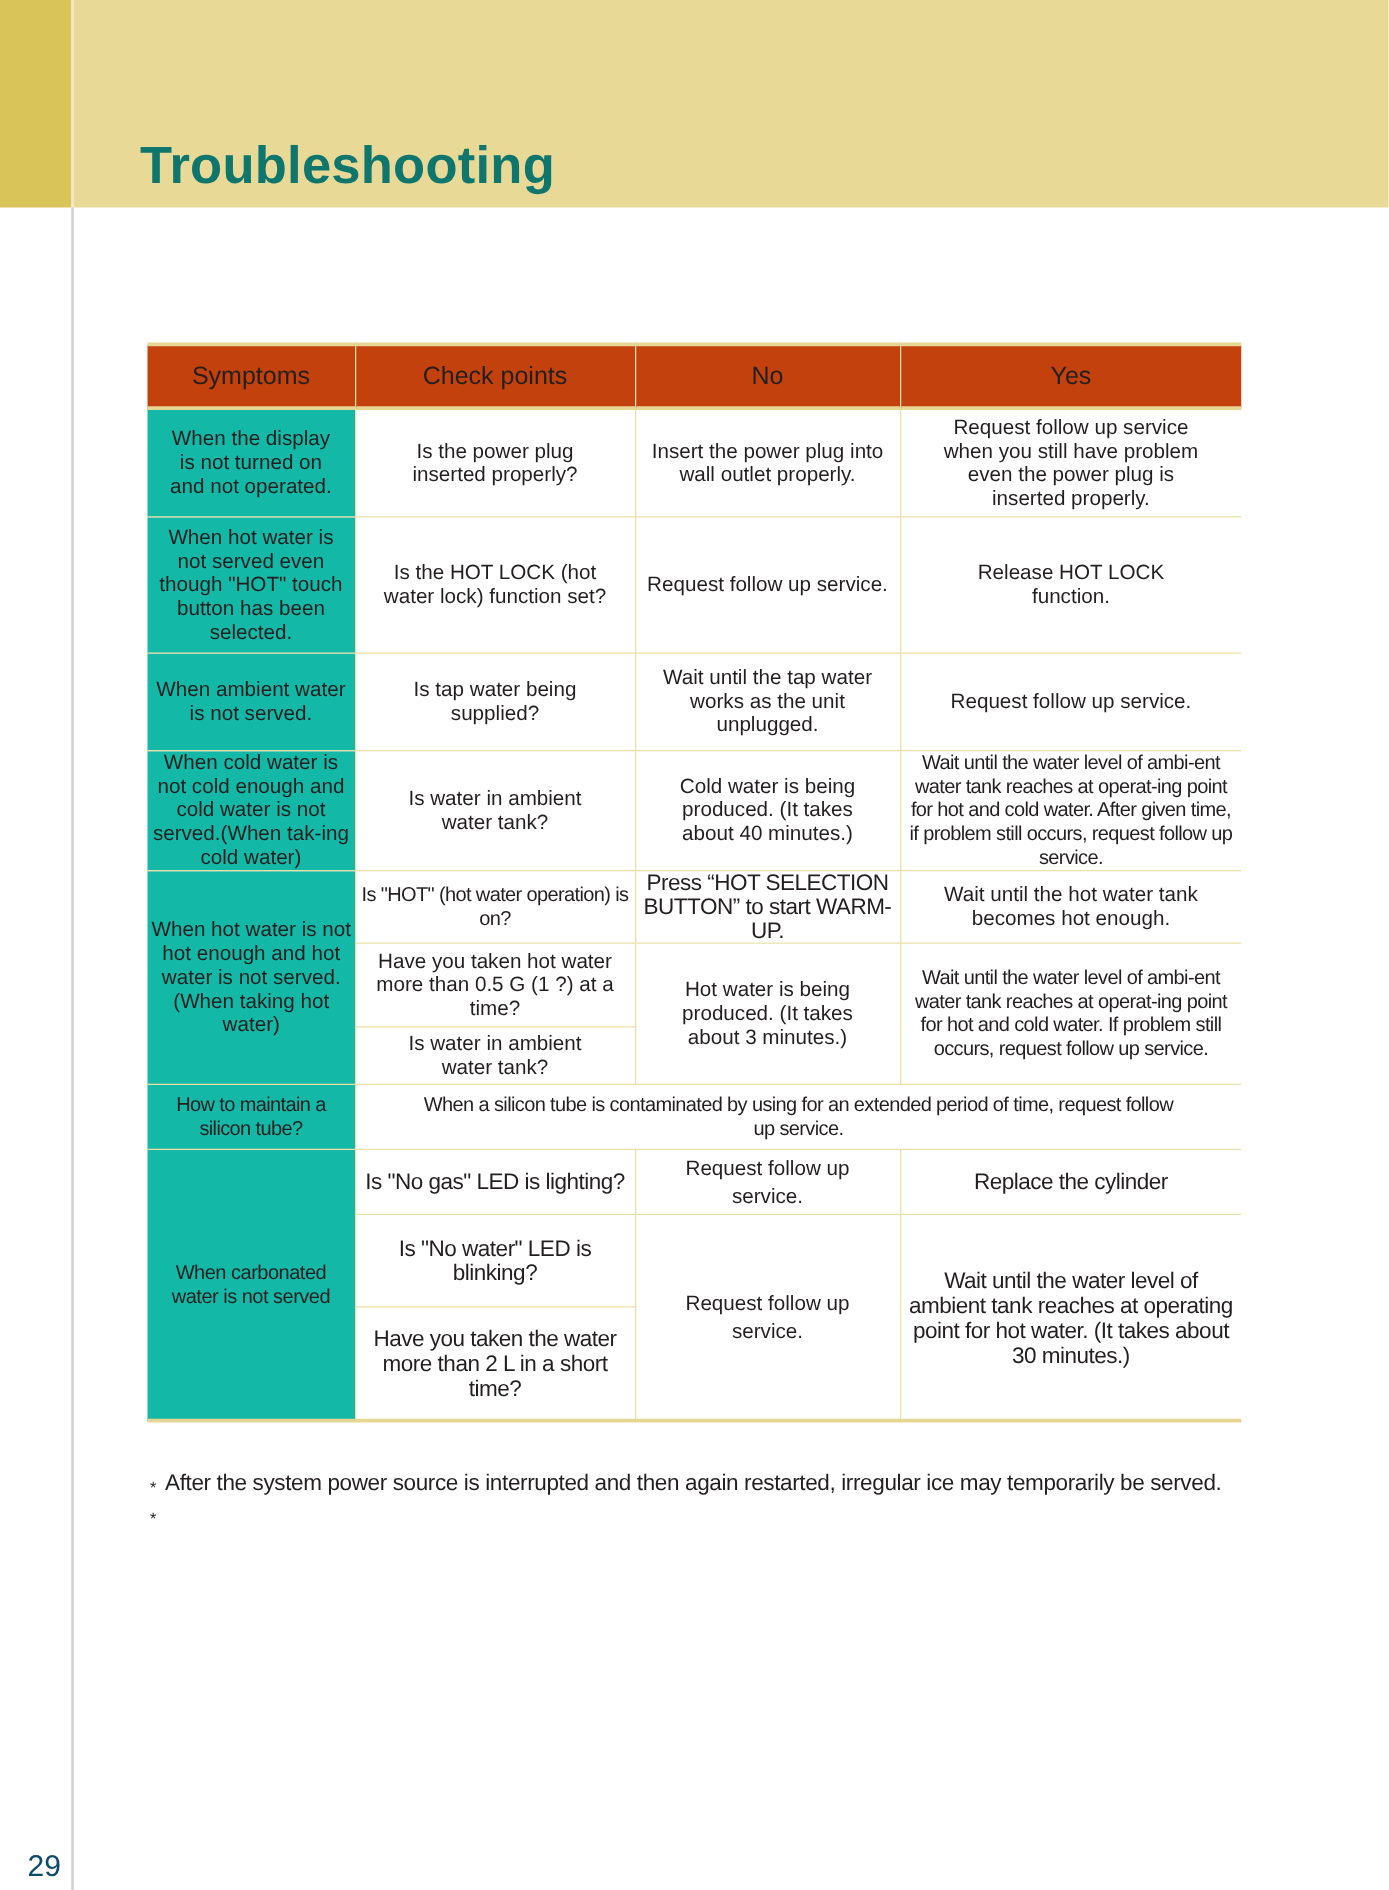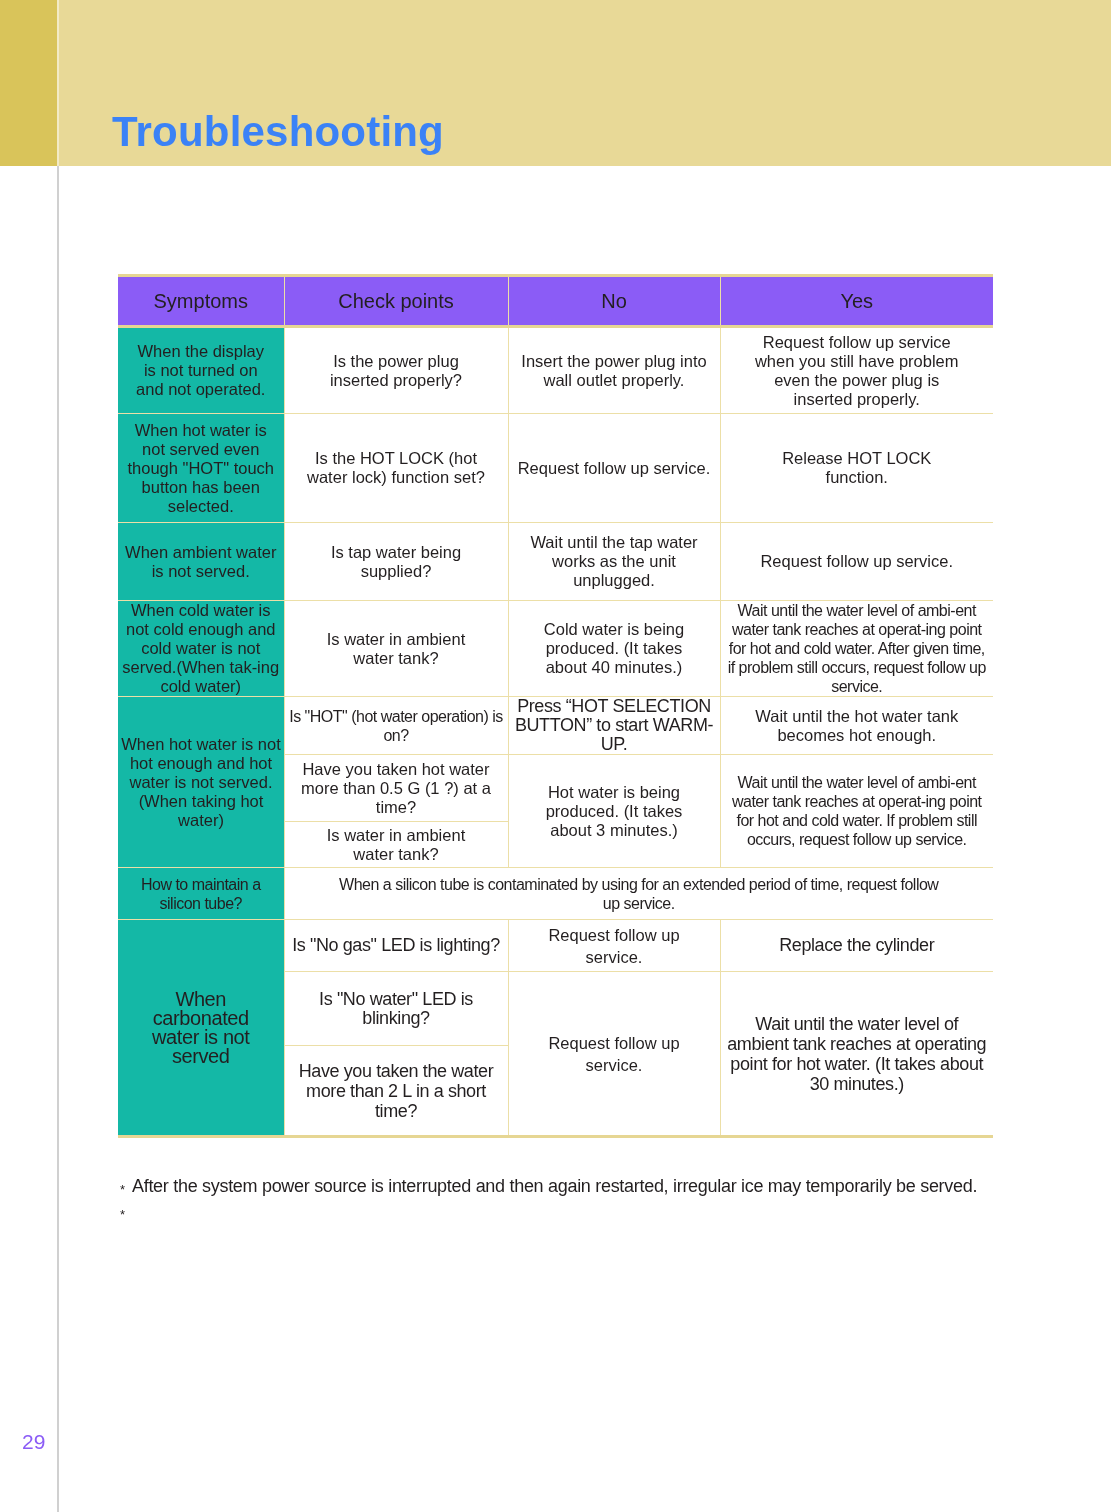--- a/index.html
+++ b/index.html
@@ -3,38 +3,38 @@
 <meta charset="utf-8">
 <style>
   * { box-sizing: border-box; margin: 0; padding: 0; }
   html, body { width: 1111px; height: 1512px; background: #ffffff; overflow: hidden; }
   body { position: relative; font-family: "Liberation Sans", sans-serif; color: #231f20; }
 
   .left-strip { position: absolute; left: 0; top: 0; width: 57px; height: 166px; background: #d9c45a; }
   .left-rule { position: absolute; left: 57px; top: 0; width: 2px; height: 1512px; background: #d0d0d0; }
   .left-rule-top { position: absolute; left: 57px; top: 0; width: 2px; height: 166px; background: #f3ebc6; }
   .header-band { position: absolute; left: 59px; top: 0; width: 1052px; height: 166px; background: #e8d997; }
-  .page-title { position: absolute; left: 112px; top: 108px; font-size: 42px; font-weight: bold; color: #3b82f6; letter-spacing: 0.2px; }
+  .page-title { position: absolute; left: 112px; top: 108px; font-size: 42px; font-weight: bold; color: #0f766e; letter-spacing: 0.2px; }
 
   .table-wrap { position: absolute; left: 118px; top: 274px; width: 875px; }
   table { border-collapse: collapse; width: 875px; table-layout: fixed; }
   col.c1 { width: 166px; } col.c2 { width: 224px; } col.c3 { width: 212px; } col.c4 { width: 273px; }
   th, td { border: 1.5px solid #ecdfa7; text-align: center; vertical-align: middle; font-size: 16.5px; line-height: 19px; padding: 0 3px; font-weight: normal; }
   table { border-top: 3px solid #e6d693; border-bottom: 3px solid #e6d693; }
-  th { background: #8b5cf6; height: 51px; font-size: 20px; border-bottom: 3px solid #e6d693; }
+  th { background: #c2410c; height: 51px; font-size: 20px; border-bottom: 3px solid #e6d693; }
   td.sym { background: #14b8a6; }
   tr > :first-child { border-left: none; }
   tr > :last-child { border-right: none; }
   .small { font-size: 18px; letter-spacing: -0.4px; }
   .narrow { font-size: 16px; letter-spacing: -0.5px; }
 
   .notes { position: absolute; left: 120px; top: 1176px; width: 880px; font-size: 18px; line-height: 21px; color: #231f20; letter-spacing: -0.3px; }
   .note { position: relative; padding-left: 12px; margin-bottom: 4px; }
   .note .star { position: absolute; left: 0; top: 3px; font-size: 13px; }
-  .page-number { position: absolute; left: 22px; top: 1430px; font-size: 21px; color: #8b5cf6; }
+  .page-number { position: absolute; left: 22px; top: 1480px; font-size: 24px; color: #0c4a6e; }
 </style>
 </head>
 <body>
 
 <div class="left-strip"></div>
 <div class="header-band"></div>
 <div class="left-rule"></div>
 <div class="left-rule-top"></div>
 <h1 class="page-title">Troubleshooting</h1>
 
@@ -151,21 +151,21 @@
         <td class="sym">
             <div class="narrow" style="width:130px;margin:0 auto">How to maintain a silicon tube?</div>
           </td>
         <td colspan="3">
             <div class="narrow" style="width:620px;margin:0 auto">When a silicon tube is contaminated by using for an extended period of time, request follow up service.</div>
           </td>
       </tr>
 
       <tr style="height:52px">
         <td class="sym" rowspan="3">
-            <div class="small" style="width:140px;margin:2px auto;font-size:20px">When carbonated water is not served</div>
+            <div class="small" style="width:140px;margin:2px auto;font-size:16px">When carbonated water is not served</div>
           </td>
         <td>
             <div class="small">Is "No gas" LED is lighting?</div>
           </td>
         <td>
             <div style="width:150px;margin:0 auto;line-height:22px">Request follow up service.</div>
           </td>
         <td>
             <div class="small">Replace the cylinder</div>
           </td>

